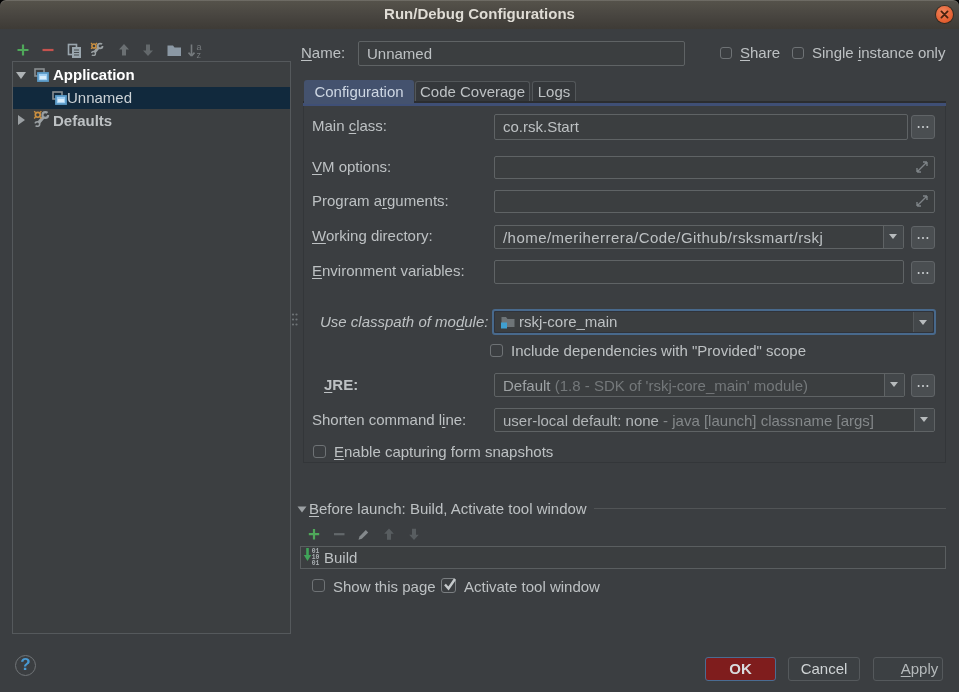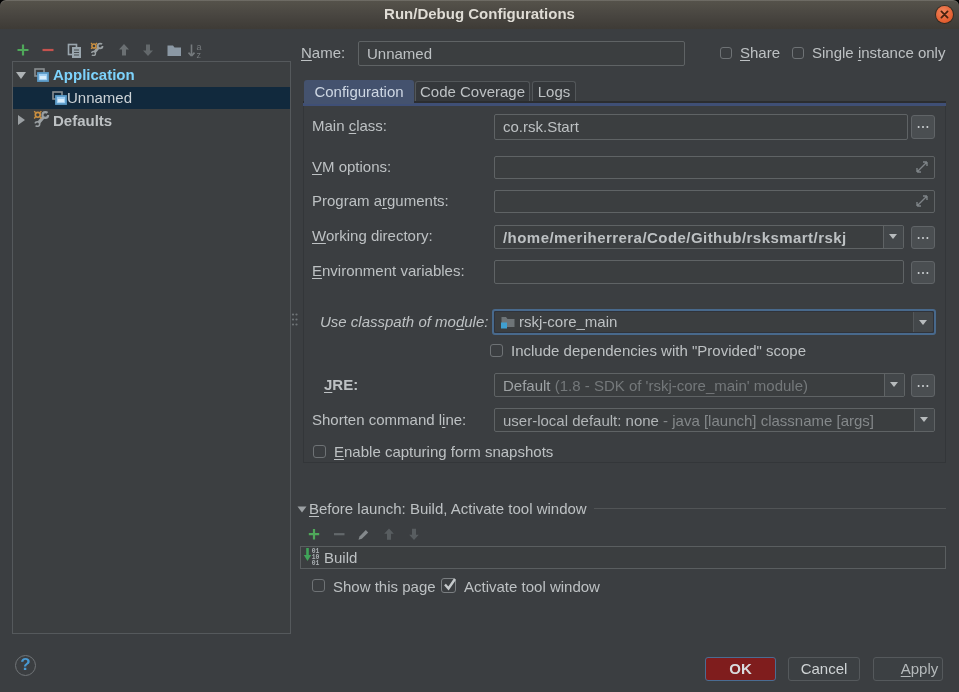--- a/index.html
+++ b/index.html
@@ -69,21 +69,21 @@
 
     <path d="M176.5 2.5 v10 m0 1.5 l-3 -3.4 m3 3.4 l3 -3.4" stroke="#767b7e" stroke-width="1.6" fill="none"></path>
     <text x="181.5" y="8" font-size="9" fill="#767b7e" font-family="Liberation Sans">a</text>
     <text x="181.5" y="16" font-size="9" fill="#767b7e" font-family="Liberation Sans">z</text>
   </svg>
 
   <div class="abs" style="left:12px;top:61px;width:279px;height:573px;border:1px solid #55595c;box-sizing:border-box;background:#3c3f41;"></div>
 
   <div class="abs" style="left:13px;top:64px;width:277px;height:22px;"></div>
   <div class="abs" style="left:13px;top:87px;width:277px;height:22px;background:#11293d;"></div>
-  <div class="abs lbl" style="left:53px;top:64px;height:22px;line-height:22px;font-weight:bold;color:#7dd3fc;">Application</div>
+  <div class="abs lbl" style="left:53px;top:64px;height:22px;line-height:22px;font-weight:bold;color:#ffffff;">Application</div>
   <div class="abs lbl" style="left:67px;top:87px;height:22px;line-height:22px;color:#ccd2d6;">Unnamed</div>
   <div class="abs lbl" style="left:53px;top:110px;height:22px;line-height:22px;font-weight:bold;color:#bdc1c3;">Defaults</div>
 
   <svg class="abs" style="left:14px;top:68px" width="16" height="14" viewBox="0 0 16 14">
     <path d="M2 4 h10 l-5 7 z" fill="#aeb3b5"></path>
   </svg>
   <svg class="abs" style="left:34px;top:68px" width="15" height="15" viewBox="0 0 15 15">
     <rect x="1" y="1" width="9" height="7" fill="none" stroke="#8a8f92" stroke-width="1.6"></rect>
     <rect x="4" y="5" width="10" height="8" fill="#9fcef2" stroke="#5b9cc9" stroke-width="1.8"></rect>
     <rect x="5.8" y="8" width="6.4" height="3.2" fill="#d8edfb"></rect>
@@ -138,21 +138,21 @@
   <div class="abs lbl" style="left:312px;top:191px;height:20px;line-height:20px;">Program a<u>r</u>guments:</div>
   <div class="abs fld" style="left:494px;top:190px;width:441px;height:23px;"></div>
   <svg class="abs" style="left:915px;top:194px" width="14" height="14" viewBox="0 0 14 14">
     <path d="M2 12 L12 2 M2 12 v-4 M2 12 h4 M12 2 v4 M12 2 h-4" stroke="#7d8386" stroke-width="1.4" fill="none"></path>
   </svg>
 
   <div class="abs lbl" style="left:312px;top:226px;height:20px;line-height:20px;"><u>W</u>orking directory:</div>
   <div class="abs fld" style="left:494px;top:225px;width:410px;height:24px;">
       <div class="cmbarrow"></div>
     </div>
-  <div class="abs lbl" style="left:503px;top:228px;height:20px;line-height:20px;letter-spacing:0.45px;font-weight:bold;">/home/meriherrera/Code/Github/rsksmart/rskj</div>
+  <div class="abs lbl" style="left:503px;top:228px;height:20px;line-height:20px;letter-spacing:0.45px;">/home/meriherrera/Code/Github/rsksmart/rskj</div>
   <div class="abs dots" style="left:911px;top:226px;width:24px;height:23px;"></div>
 
   <div class="abs lbl" style="left:312px;top:261px;height:20px;line-height:20px;"><u>E</u>nvironment variables:</div>
   <div class="abs fld" style="left:494px;top:260px;width:410px;height:24px;"></div>
   <div class="abs dots" style="left:911px;top:261px;width:24px;height:23px;"></div>
 
   <svg class="abs" style="left:291px;top:312px" width="7" height="18" viewBox="0 0 7 18">
     <g fill="#6f7477">
       <circle cx="2" cy="2.5" r="1.1"></circle>
         <circle cx="5.5" cy="2.5" r="1.1"></circle>

